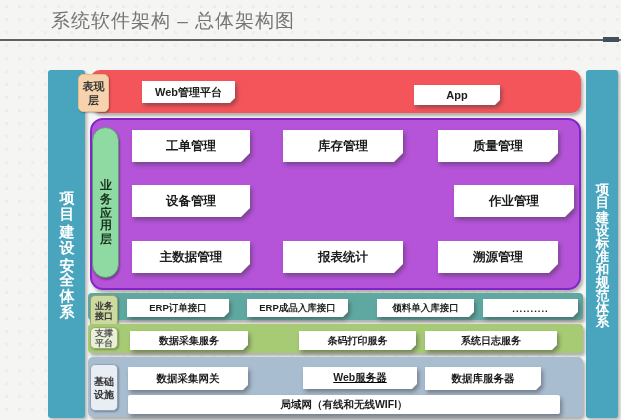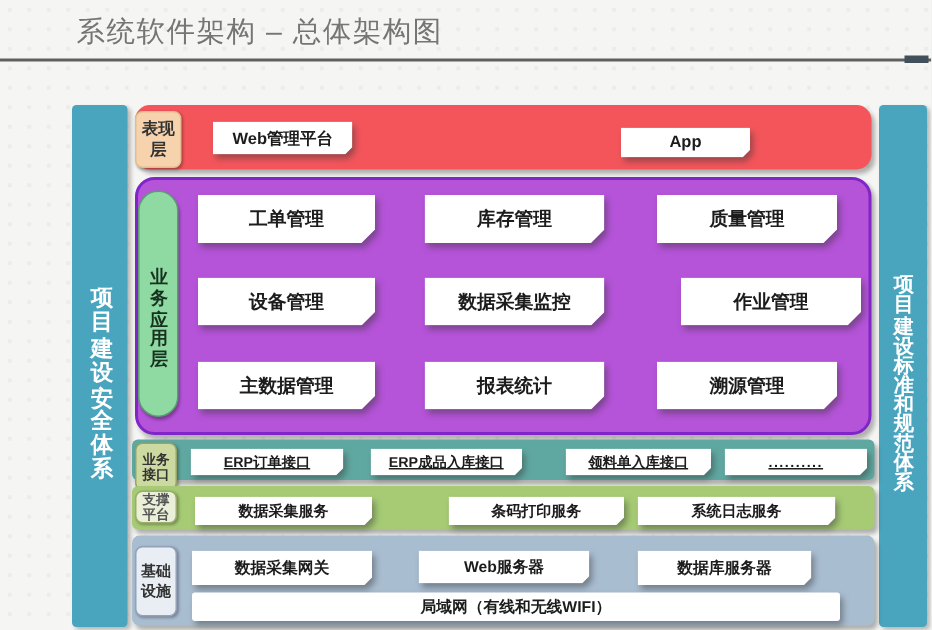--- a/index.html
+++ b/index.html
@@ -38,21 +38,21 @@
   .band.interface{left:88px;top:293px;width:495px;height:27px;background:#5fa8a1;border-radius:4px;}
   .band.platform{left:88px;top:324px;width:495px;height:29px;background:#a6cb74;border-radius:4px;}
   .band.infrastructure{left:88px;top:357px;width:495px;height:60px;background:#a9bdd1;border-radius:5px;}
 
   
   .tag{
     position:absolute;display:flex;align-items:center;justify-content:center;text-align:center;
     word-break:break-all;line-height:12px;color:#333;font-weight:bold;border-radius:5px;
     box-shadow:1px 1px 2px rgba(0,0,0,0.3);box-sizing:border-box;
   }
-  .tag.presentation{left:90px;top:74px;width:31px;height:38px;background:#f6d3ac;border:1px solid #e3bd8f;font-size:11px;line-height:14px;}
+  .tag.presentation{left:78px;top:74px;width:31px;height:38px;background:#f6d3ac;border:1px solid #e3bd8f;font-size:11px;line-height:14px;}
   .tag.interface{left:90px;top:295px;width:28px;height:32px;background:#ccd9a0;border:1px solid #95a565;font-size:9px;line-height:10.5px;}
   .tag.platform{left:90px;top:327px;width:28px;height:22px;background:#eaf0d8;border:1px solid #9cab6e;font-size:9px;line-height:10.5px;color:#555;}
   .tag.infrastructure{left:90px;top:364px;width:28px;height:47px;background:#e9edf4;border:1px solid #93a2b8;font-size:10px;line-height:13px;}
 
   .oval-tag{
     position:absolute;left:92px;top:127px;width:27px;height:151px;
     background:#8fd9a3;border:1px solid #57a06e;border-radius:14px;
     writing-mode:vertical-rl;text-orientation:upright;
     display:flex;align-items:center;justify-content:center;
     font-size:12px;font-weight:bold;color:#17321f;letter-spacing:14px;
@@ -63,21 +63,21 @@
   .wbox{position:absolute;filter:drop-shadow(2px 3px 2px rgba(50,50,50,0.45));}
   .wbox .in{
     width:100%;height:100%;background:#fff;
     display:flex;align-items:center;justify-content:center;text-align:left;
     font-weight:bold;color:#1c1c1c;white-space:nowrap;
     clip-path:polygon(0 0,100% 0,100% calc(100% - 9px),calc(100% - 9px) 100%,0 100%);
   }
   .wbox.cut-s .in{clip-path:polygon(0 0,100% 0,100% calc(100% - 5px),calc(100% - 5px) 100%,0 100%);}
   .wbox.rect .in{clip-path:none;border-radius:2px;}
   .f11 .in{font-size:11px;} .f12 .in{font-size:12.5px;} .f10 .in{font-size:10px;}
-  .f95 .in{font-size:9.5px;text-decoration:underline;} .f105 .in{font-size:10.5px;}
+  .f95 .in{font-size:9.5px;} .f105 .in{font-size:10.5px;}
   .dots .in{letter-spacing:1px;}
 </style>
 </head>
 <body>
 
 <div class="stage">
 
   <div class="slide-title">系统软件架构 – 总体架构图</div>
   <div class="title-rule"></div>
   <div class="title-rule-cap"></div>
@@ -102,23 +102,20 @@
   </div>
   <div class="wbox f12" style="left:283px;top:130px;width:120px;height:32px;">
     <div class="in">库存管理</div>
   </div>
   <div class="wbox f12" style="left:438px;top:130px;width:120px;height:32px;">
     <div class="in">质量管理</div>
   </div>
 
   <div class="wbox f12" style="left:132px;top:185px;width:118px;height:32px;">
     <div class="in">设备管理</div>
-  </div>
-  <div class="wbox f12" style="left:283px;top:185px;width:120px;height:32px;">
-    <div class="in">数据采集监控</div>
   </div>
   <div class="wbox f12" style="left:438px;top:185px;width:120px;height:32px;padding-left:16px;">
     <div class="in">作业管理</div>
   </div>
 
   <div class="wbox f12" style="left:132px;top:241px;width:118px;height:32px;">
     <div class="in">主数据管理</div>
   </div>
   <div class="wbox f12" style="left:283px;top:241px;width:120px;height:32px;">
     <div class="in">报表统计</div>
@@ -152,21 +149,21 @@
   </div>
   <div class="wbox cut-s f10" style="left:425px;top:331px;width:132px;height:19px;">
     <div class="in">系统日志服务</div>
   </div>
 
   <div class="band infrastructure"></div>
   <div class="tag infrastructure">基础设施</div>
   <div class="wbox cut-s f105" style="left:128px;top:367px;width:120px;height:23px;">
     <div class="in">数据采集网关</div>
   </div>
-  <div class="wbox cut-s f105" style="left:279px;top:367px;width:114px;height:22px;">
+  <div class="wbox cut-s f105" style="left:303px;top:367px;width:114px;height:22px;text-decoration:underline;">
     <div class="in">Web服务器</div>
   </div>
   <div class="wbox cut-s f105" style="left:425px;top:367px;width:116px;height:23px;">
     <div class="in">数据库服务器</div>
   </div>
   <div class="wbox rect f105" style="left:128px;top:395px;width:432px;height:19px;">
     <div class="in">局域网（有线和无线WIFI）</div>
   </div>
 
 </div>

